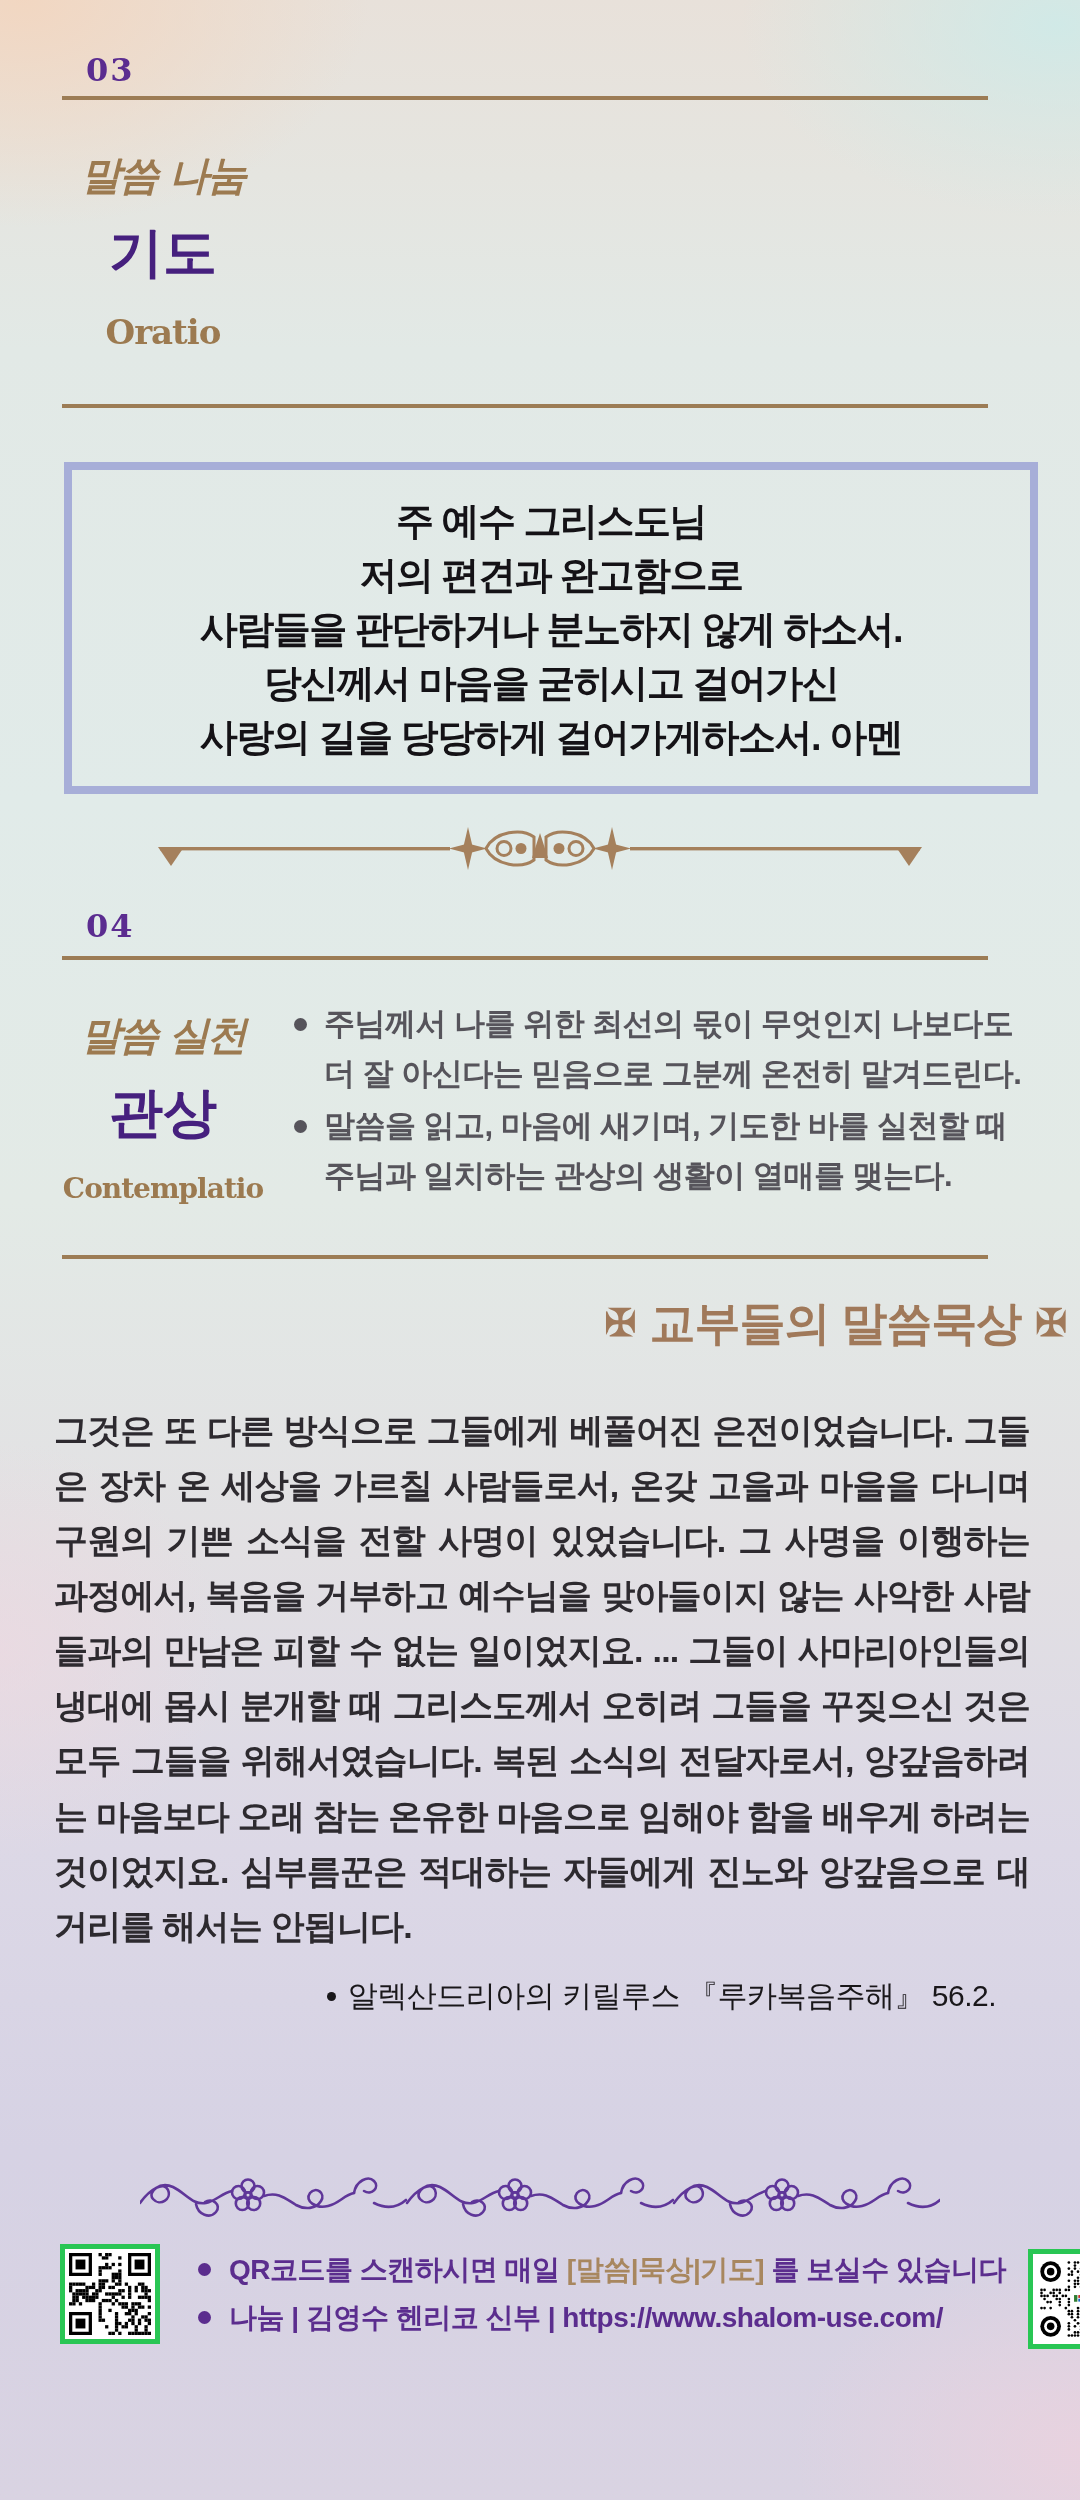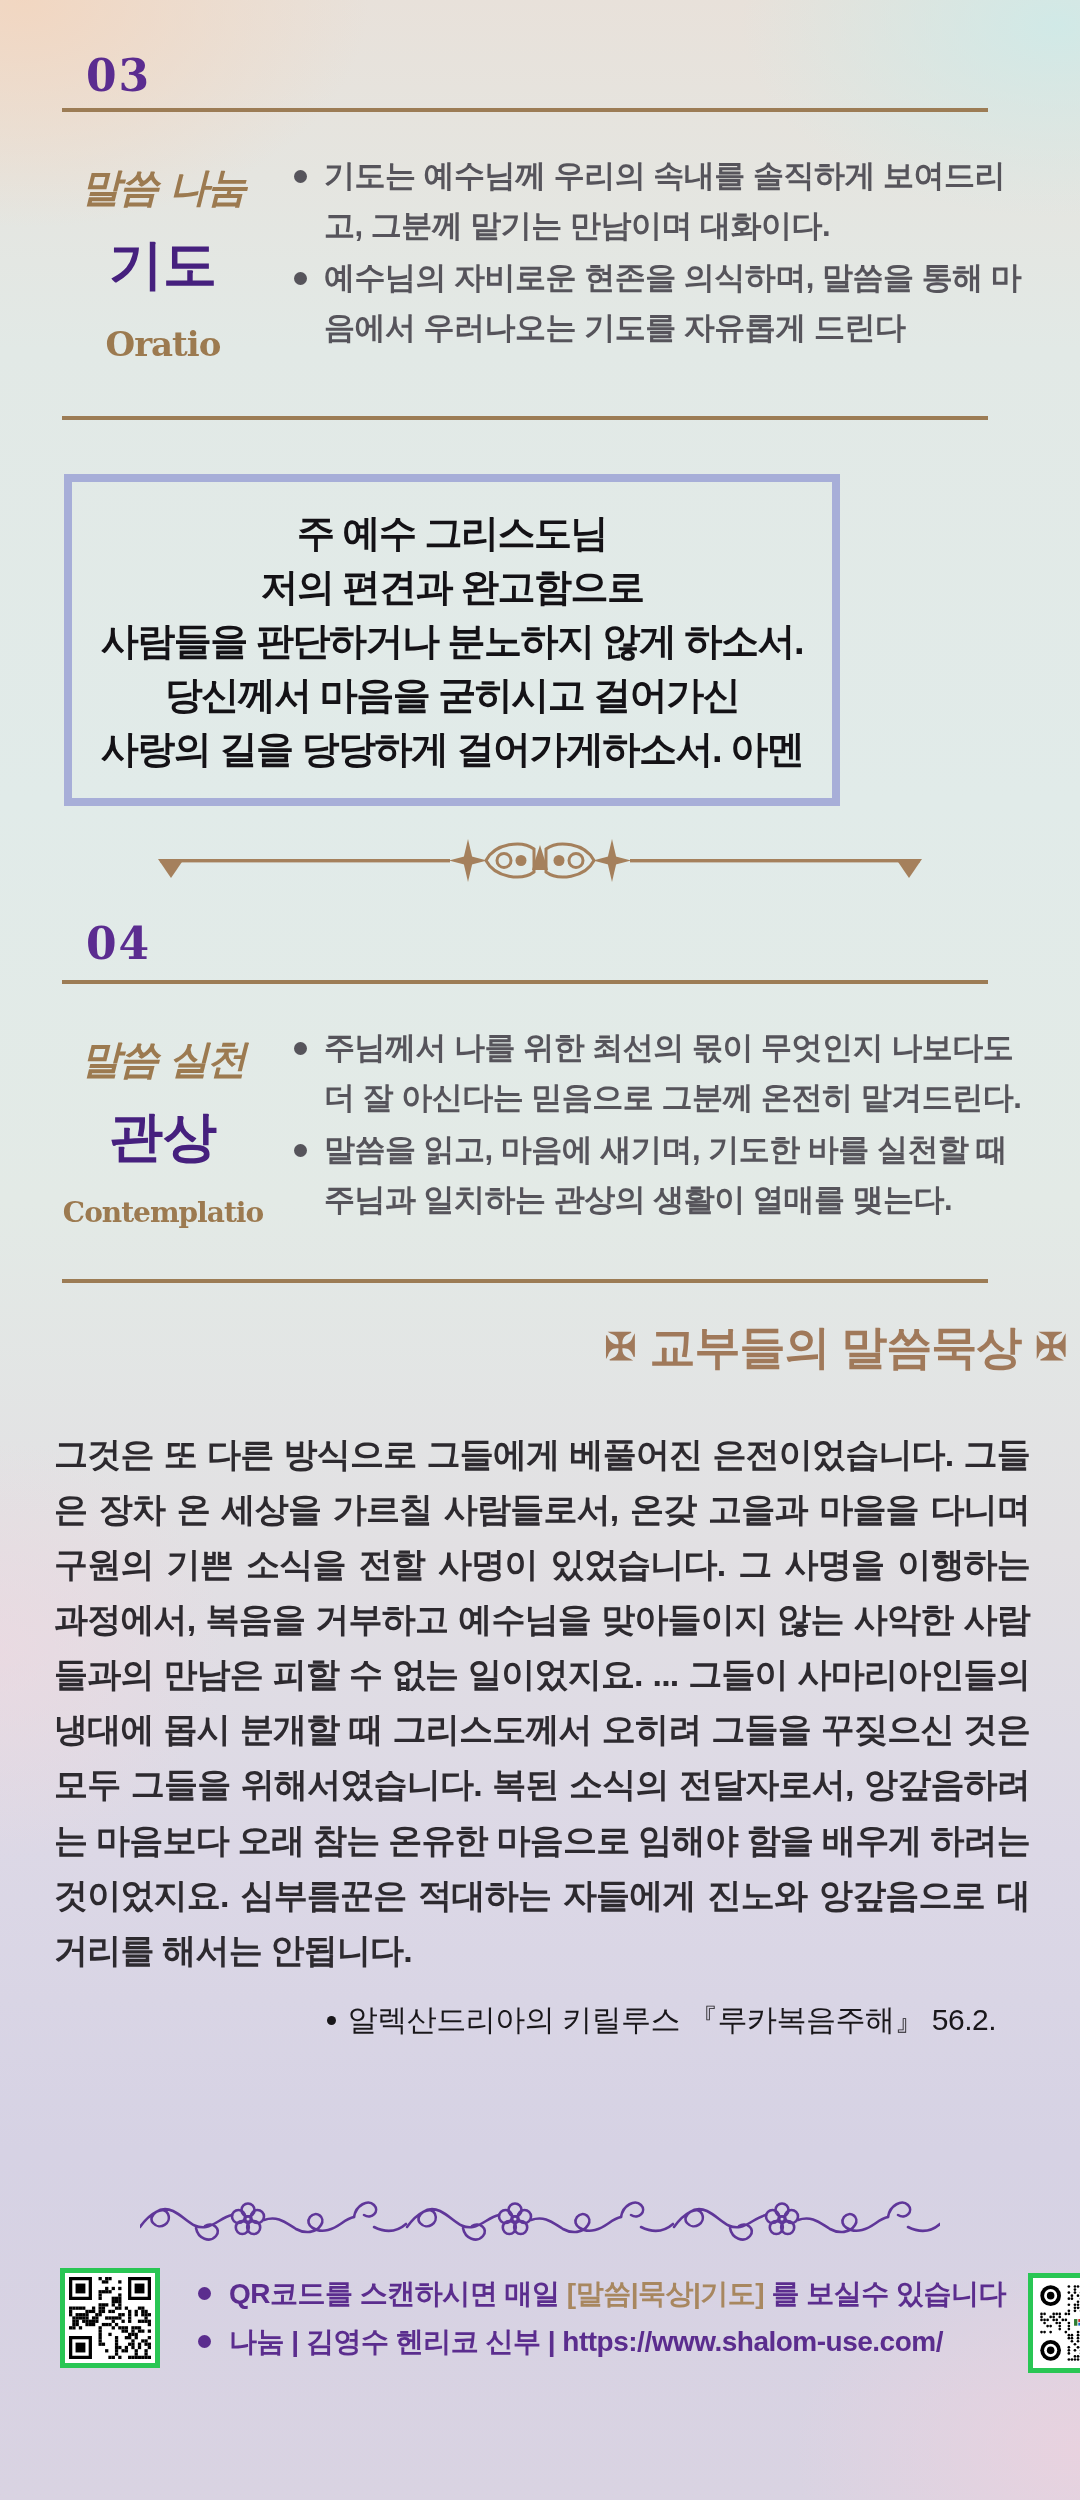--- a/index.html
+++ b/index.html
@@ -12,40 +12,40 @@
     background:
       radial-gradient(ellipse 46% 13% at 2% 0%,  rgba(242,214,192,.95), rgba(242,214,192,0) 70%),
       radial-gradient(ellipse 42% 11% at 98% 1%, rgba(206,234,232,.9),  rgba(206,234,232,0) 70%),
       radial-gradient(ellipse 30% 12% at 0% 66%, rgba(238,216,224,.65), rgba(238,216,224,0) 70%),
       radial-gradient(ellipse 38% 11% at 100% 98%, rgba(236,210,222,.8), rgba(236,210,222,0) 70%),
       linear-gradient(180deg,#e8e1da 0%,#e2e9e6 14%,#e1ebe9 32%,#e3eae6 48%,#e2e0e3 62%,#dcd8e6 74%,#d6d2e4 86%,#d9d3e2 100%);
   }
   .num {
     margin: 54px 0 0 86px;
     font-family: "DejaVu Serif", serif;
-    font-weight: 700; font-size: 44px; line-height: 1;
+    font-weight: 700; font-size: 32px; line-height: 1;
     color: #5b2c90; letter-spacing: 2px;
   }
   .rule { border:0; height:4px; background:#9c7c55; width:926px; margin:10px 0 0 62px; }
   .rule-04 { margin-top: 14px; }
 
   .sec-row { display: flex; margin: 36px 42px 0 58px; }
   .sec-labels { flex: none; width: 210px; text-align: center; padding-top: 12px;
                 font-family: "DejaVu Serif", serif; }
   .lbl-top   { font-weight: 700; font-size: 40px; color: #9c7a50; letter-spacing: -2px; font-style: italic; }
   .lbl-main  { font-weight: 700; font-size: 54px; color: #46207e; margin-top: 14px; }
   .lbl-latin { font-weight: 700; font-size: 34px; color: #9c7a50; margin-top: 22px; letter-spacing: -1px; }
   .lbl-latin.small { font-size: 28px; }
   .sec-bullets { flex: 1; margin-left: 26px; font-size: 31px; font-weight: 600;
                  color: #56545b; line-height: 1.6; letter-spacing: -0.5px; }
   .b-item { display: flex; margin: 3px 0; }
   .b-dot  { flex: none; width: 13px; height: 13px; border-radius: 50%;
             background: #56545b; margin: 19px 17px 0 0; }
 
-  .prayer { margin: 54px 0 0 64px; width: 776px;
+  .prayer { margin: 54px 0 0 64px; width: 974px;
             border: 8px solid #a7aed8; padding: 24px 8px 22px;
             text-align: center; }
   .p-line { font-size: 38px; font-weight: 700; color: #141216;
             line-height: 54px; letter-spacing: -1.5px; }
 
   .ornament { display: block; margin: 30px auto 0; }
   .vine     { display: block; margin: 146px auto 0; }
 
   .fx-title { margin-top: 34px; text-align: right;
               font-size: 46px; font-weight: 700; color: #a0795a; letter-spacing: -1px; }
@@ -78,30 +78,20 @@
 <div class="page">
 
   <div class="num">03</div>
   <div class="rule"></div>
 
   <div class="sec-row">
     <div class="sec-labels">
       <div class="lbl-top">말씀 나눔</div>
       <div class="lbl-main">기도</div>
       <div class="lbl-latin">Oratio</div>
-    </div>
-    <div class="sec-bullets">
-      <div class="b-item">
-        <span class="b-dot"></span>
-        <span>기도는 예수님께 우리의 속내를 솔직하게 보여드리고, 그분께 맡기는 만남이며 대화이다.</span>
-      </div>
-      <div class="b-item">
-        <span class="b-dot"></span>
-        <span>예수님의 자비로운 현존을 의식하며, 말씀을 통해 마음에서 우러나오는 기도를 자유롭게 드린다</span>
-      </div>
     </div>
   </div>
 
   <div class="rule" style="margin-top:52px"></div>
 
   <div class="prayer">
     <div class="p-line">주 예수 그리스도님</div>
     <div class="p-line">저의 편견과 완고함으로</div>
     <div class="p-line">사람들을 판단하거나 분노하지 않게 하소서.</div>
     <div class="p-line">당신께서 마음을 굳히시고 걸어가신</div>

